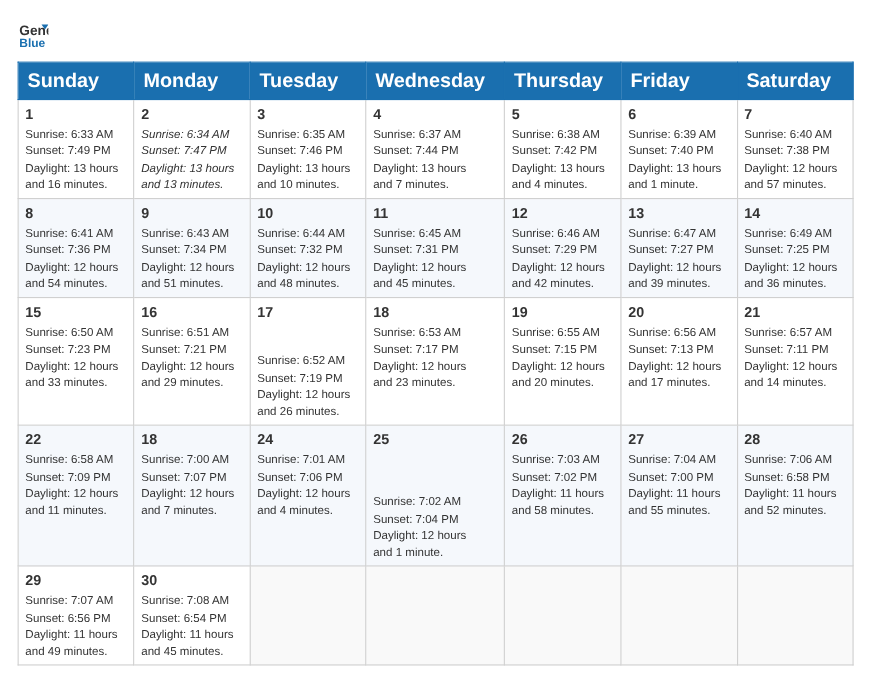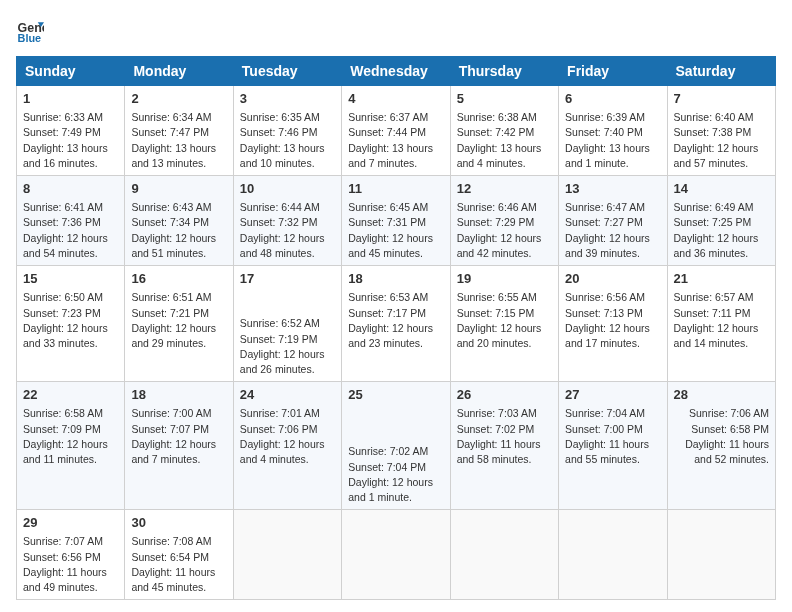--- a/index.html
+++ b/index.html
@@ -39,21 +39,21 @@
     }
     table {
       width: 100%;
       border-collapse: collapse;
       font-size: 11px;
     }
     thead tr th {
       background: #1a6faf;
       color: #fff;
       font-weight: bold;
-      font-size: 14px;
+      font-size: 18px;
       padding: 6px 8px;
       border: 1px solid #1a6faf;
       text-align: left;
     }
     tbody tr td {
       border: 1px solid #d0d0d0;
       vertical-align: top;
       padding: 4px 6px;
       min-height: 70px;
       background: #fff;
@@ -115,21 +115,21 @@
   <tr>
         <td>
           <span class="day-num">1</span>
           <div class="day-info" style="white-space: pre-line;">Sunrise: 6:33 AM
 Sunset: 7:49 PM
 Daylight: 13 hours
 and 16 minutes.</div>
         </td>
         <td>
           <span class="day-num">2</span>
-          <div class="day-info" style="white-space: pre-line;">Sunrise: 6:34 AM
+          <div class="day-info" style="white-space: pre-line; font-style: italic;">Sunrise: 6:34 AM
 Sunset: 7:47 PM
 Daylight: 13 hours
 and 13 minutes.</div>
         </td>
         <td>
           <span class="day-num">3</span>
           <div class="day-info" style="white-space: pre-line;">Sunrise: 6:35 AM
 Sunset: 7:46 PM
 Daylight: 13 hours
 and 10 minutes.</div>
@@ -303,21 +303,21 @@
         </td>
         <td>
           <span class="day-num">27</span>
           <div class="day-info" style="white-space: pre-line;">Sunrise: 7:04 AM
 Sunset: 7:00 PM
 Daylight: 11 hours
 and 55 minutes.</div>
         </td>
         <td>
           <span class="day-num">28</span>
-          <div class="day-info" style="white-space: pre-line; text-align: right;">Sunrise: 7:06 AM
+          <div class="day-info" style="white-space: pre-line;">Sunrise: 7:06 AM
 Sunset: 6:58 PM
 Daylight: 11 hours
 and 52 minutes.</div>
         </td>
       </tr>
       <tr>
         <td>
           <span class="day-num">29</span>
           <div class="day-info" style="white-space: pre-line;">Sunrise: 7:07 AM
 Sunset: 6:56 PM

